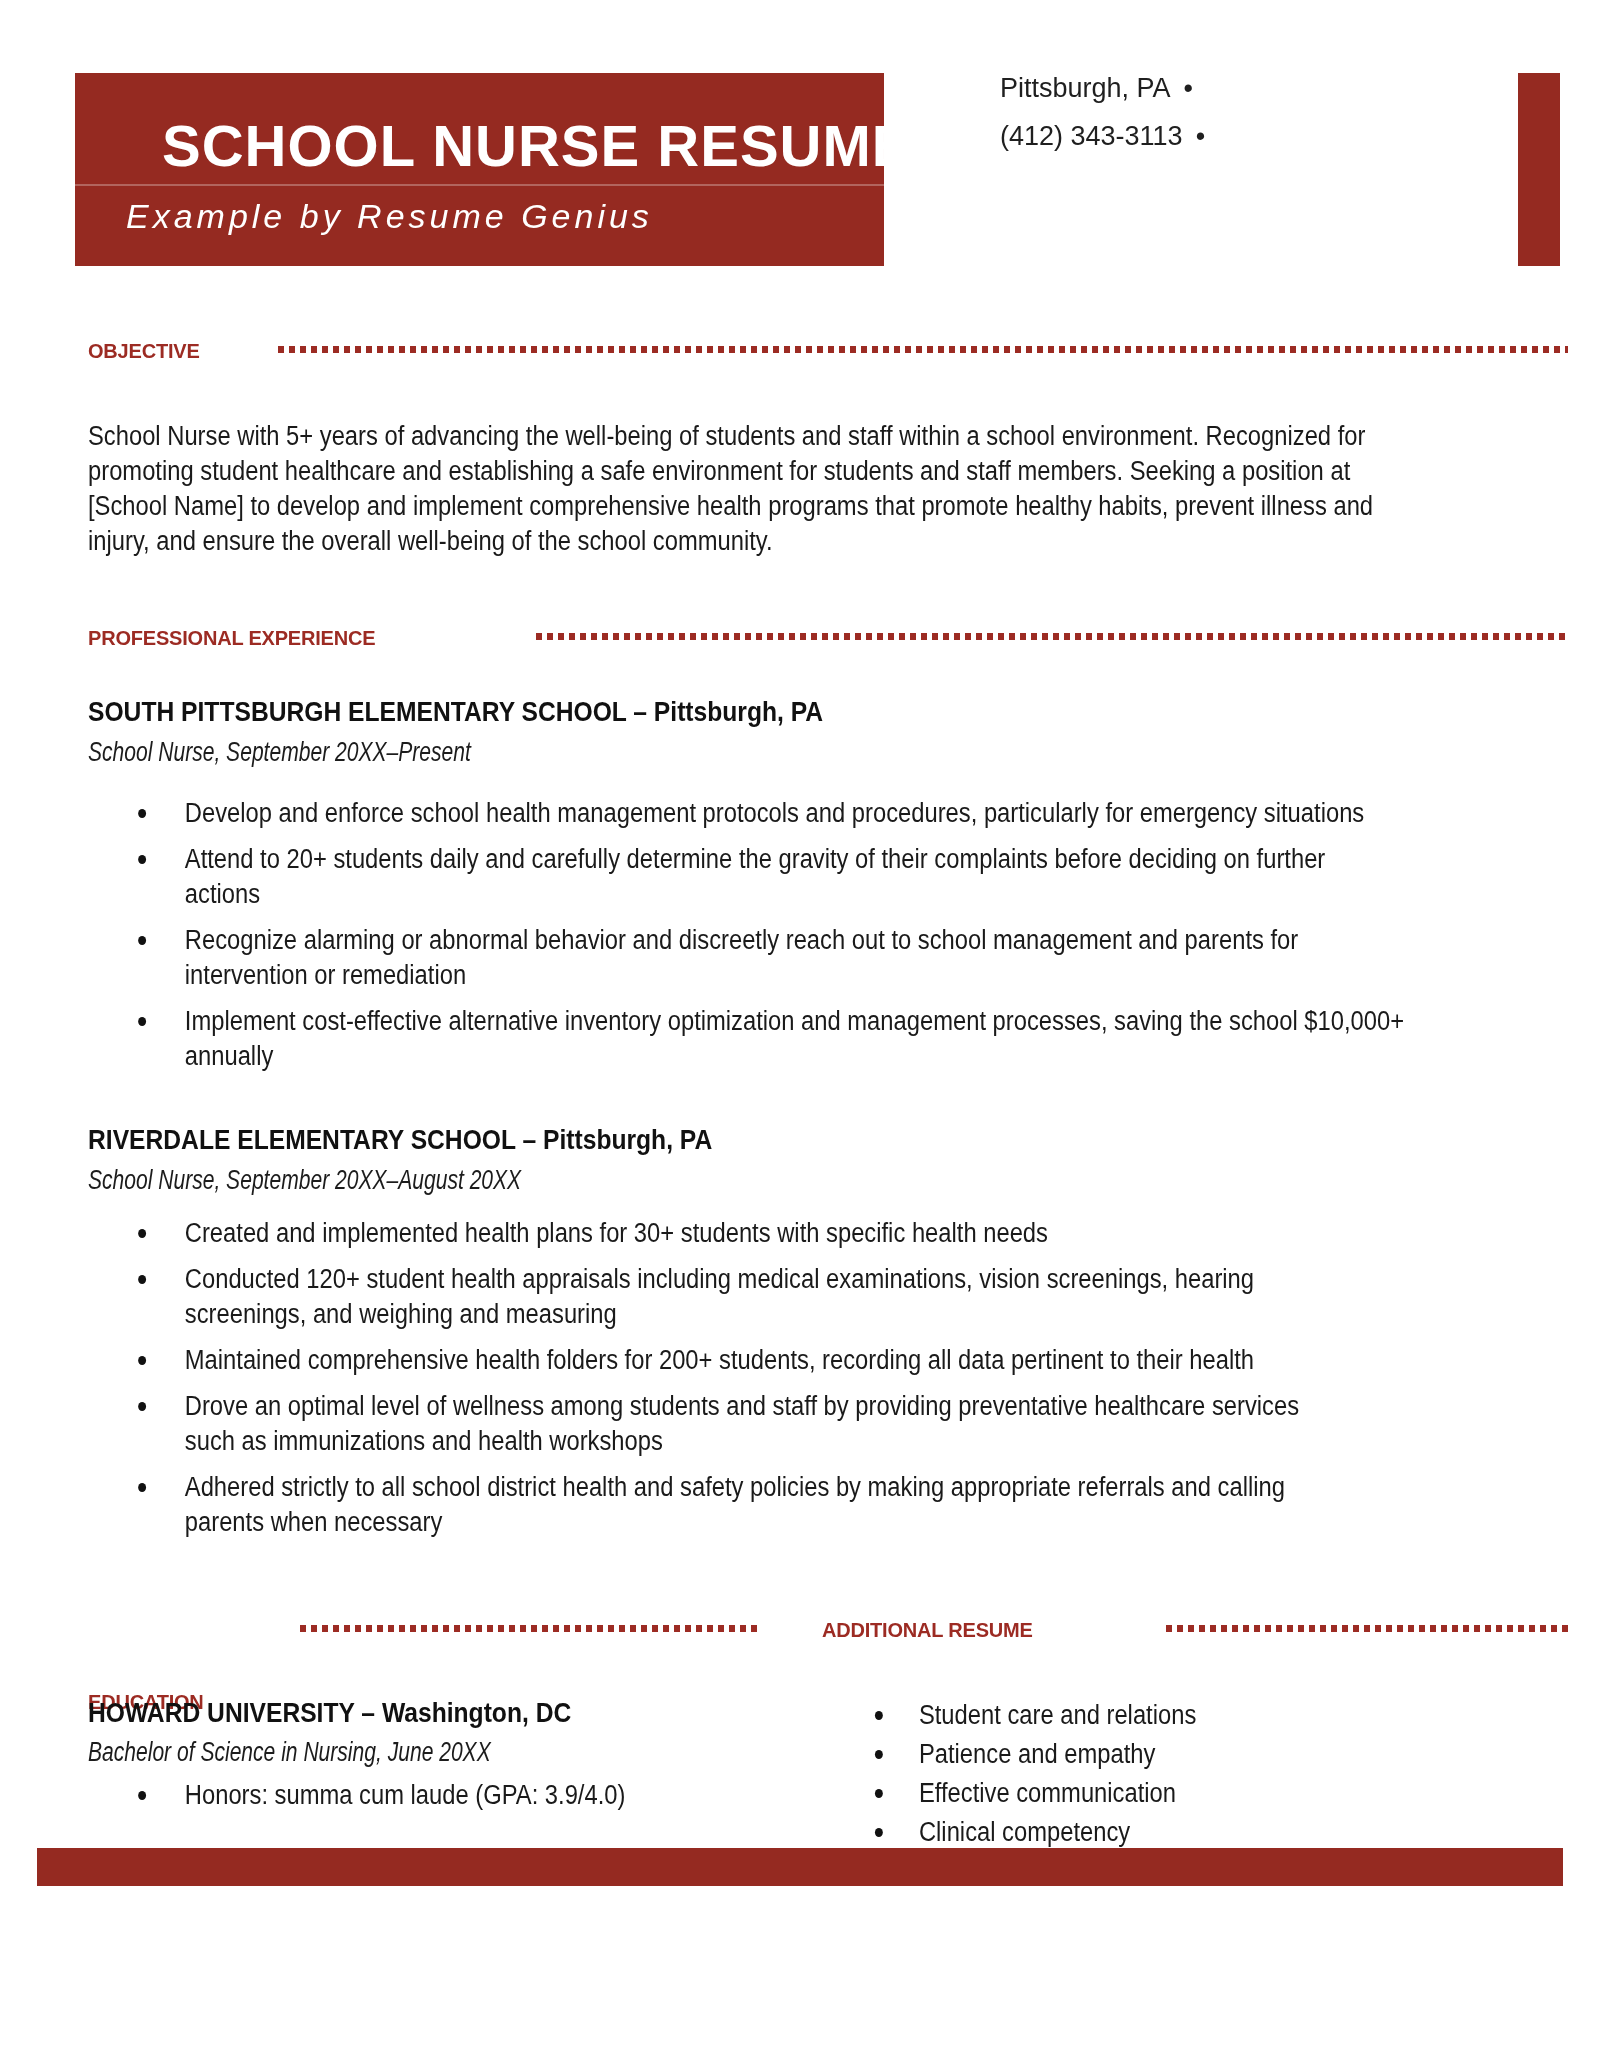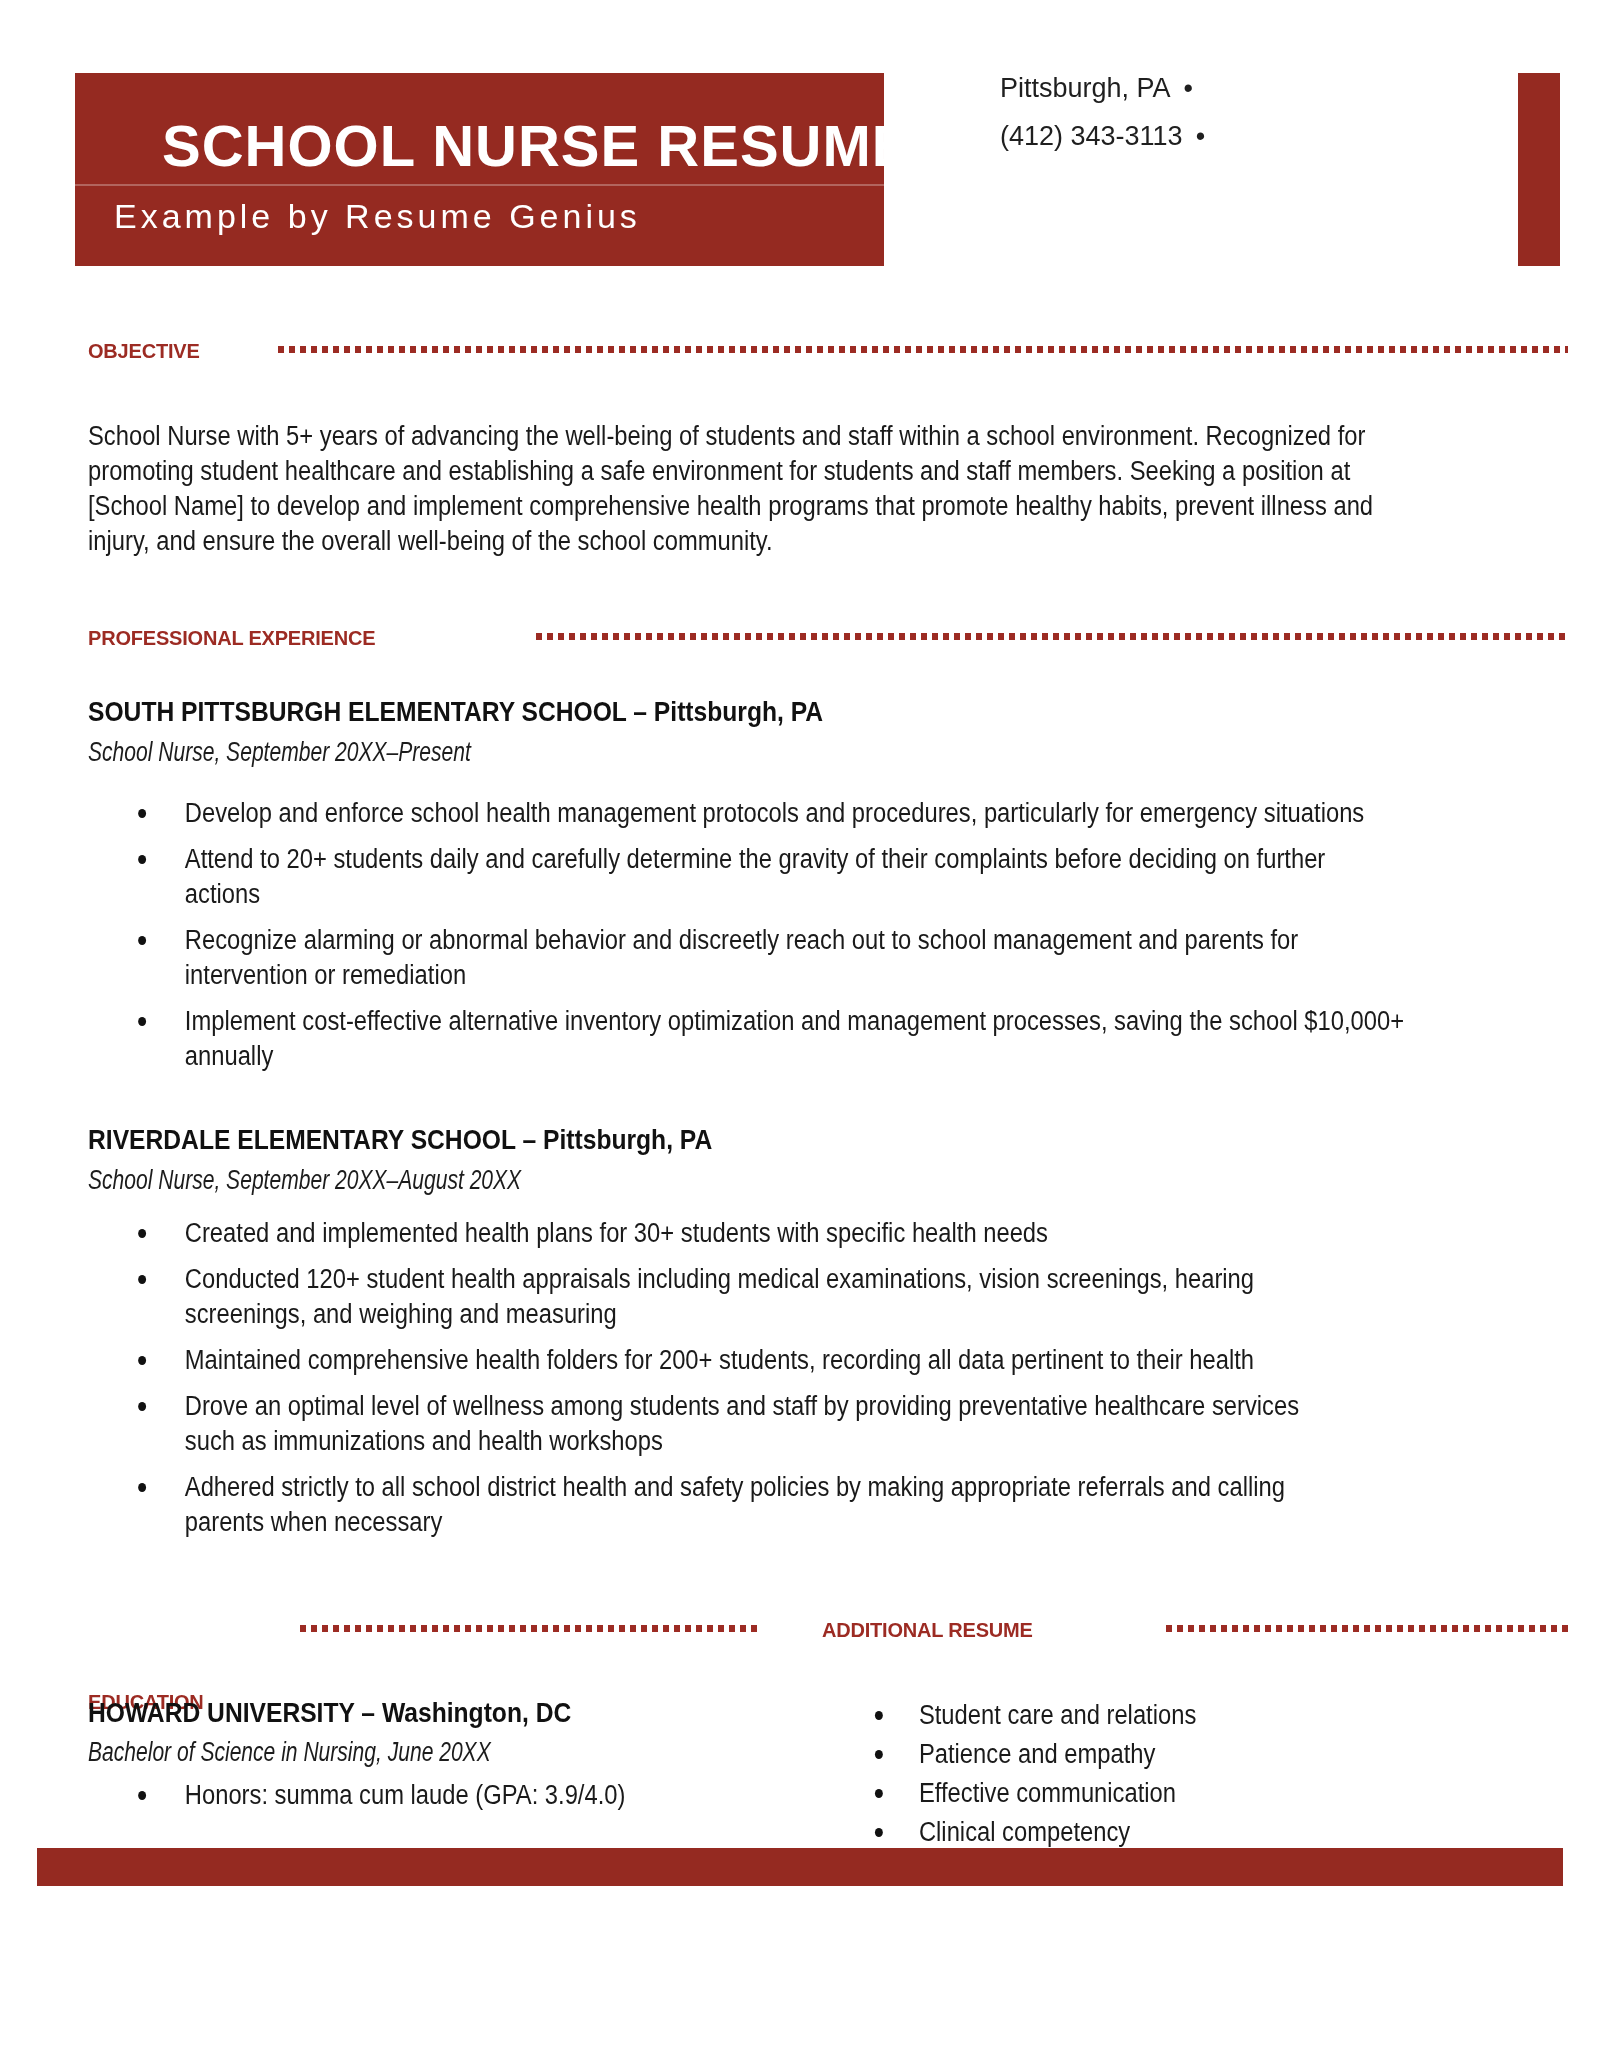--- a/index.html
+++ b/index.html
@@ -22,23 +22,23 @@
   .header-title {
     position: absolute; left: 47px; top: 44px;
     font-size: 58px; font-weight: 700; letter-spacing: 1px;
     color: #ffffff; white-space: nowrap; line-height: 1; margin-left: 40px;
   }
   .header-divider {
     position: absolute; left: 0; right: 0; top: 111px; height: 2px;
     background: rgba(255,255,255,0.28);
   }
   .header-subtitle {
-    position: absolute; left: 39px; top: 124px;
+    position: absolute; left: 51px; top: 124px;
     font-size: 34px; font-weight: 400; letter-spacing: 4px;
-    color: #ffffff; white-space: nowrap; line-height: 1.15;
+    color: #ffffff; white-space: nowrap; line-height: 1.15; font-style: italic;
   }
   .right-bar {
     position: absolute; left: 1518px; top: 73px;
     width: 42px; height: 193px;
     background: #952a21;
   }
 
   
   .contact {
     position: absolute; left: 1000px; top: 64px; width: 433px;

